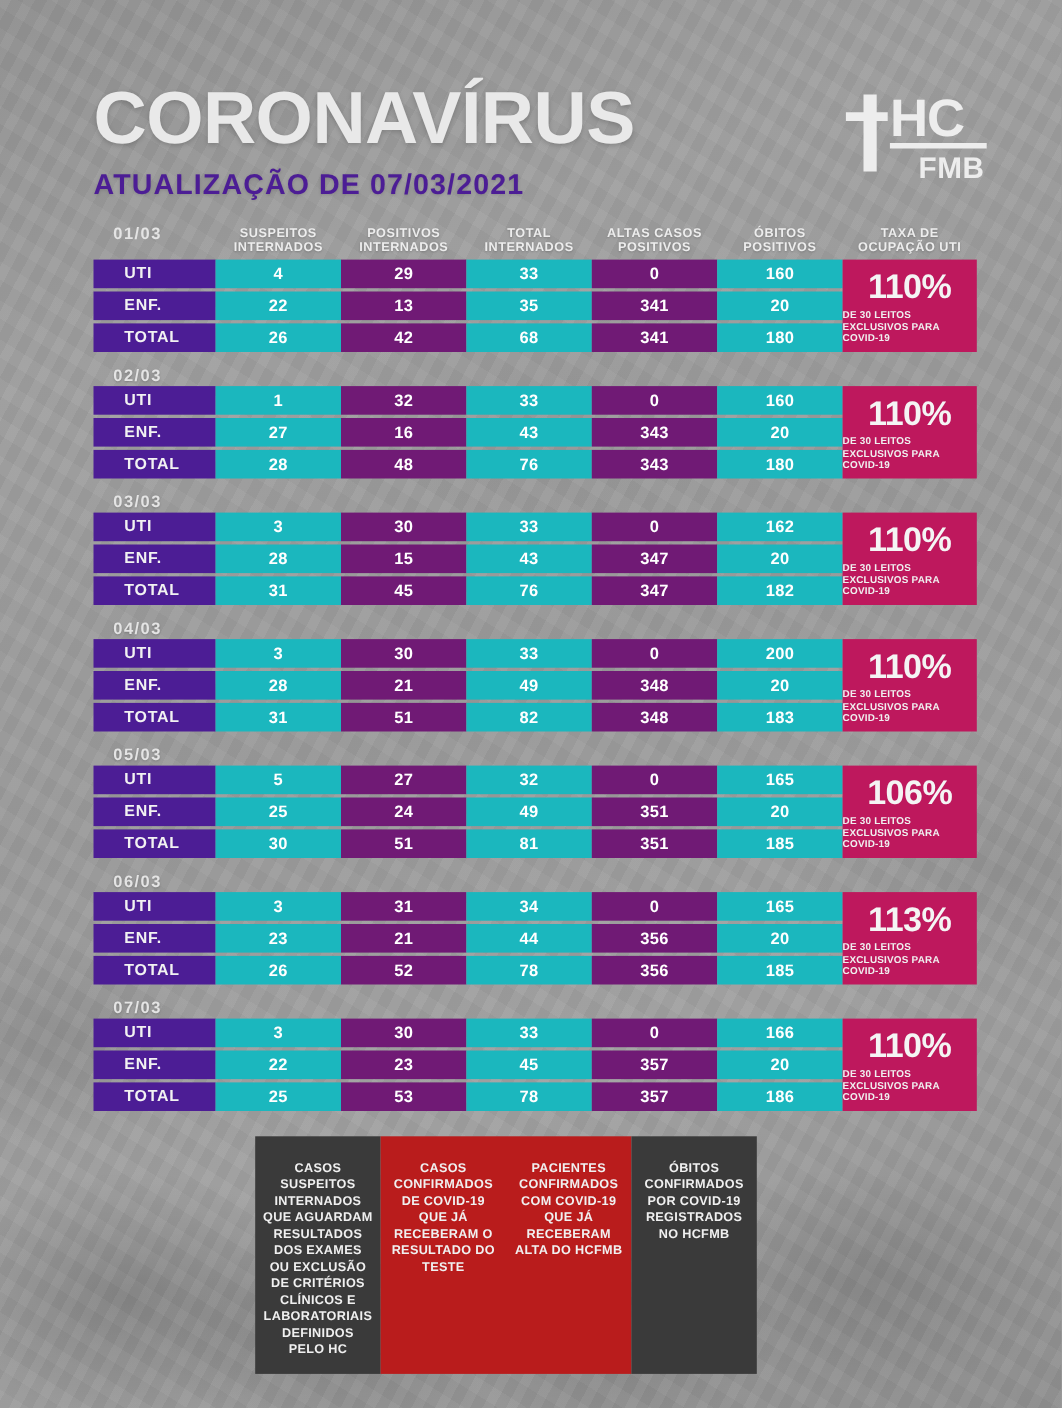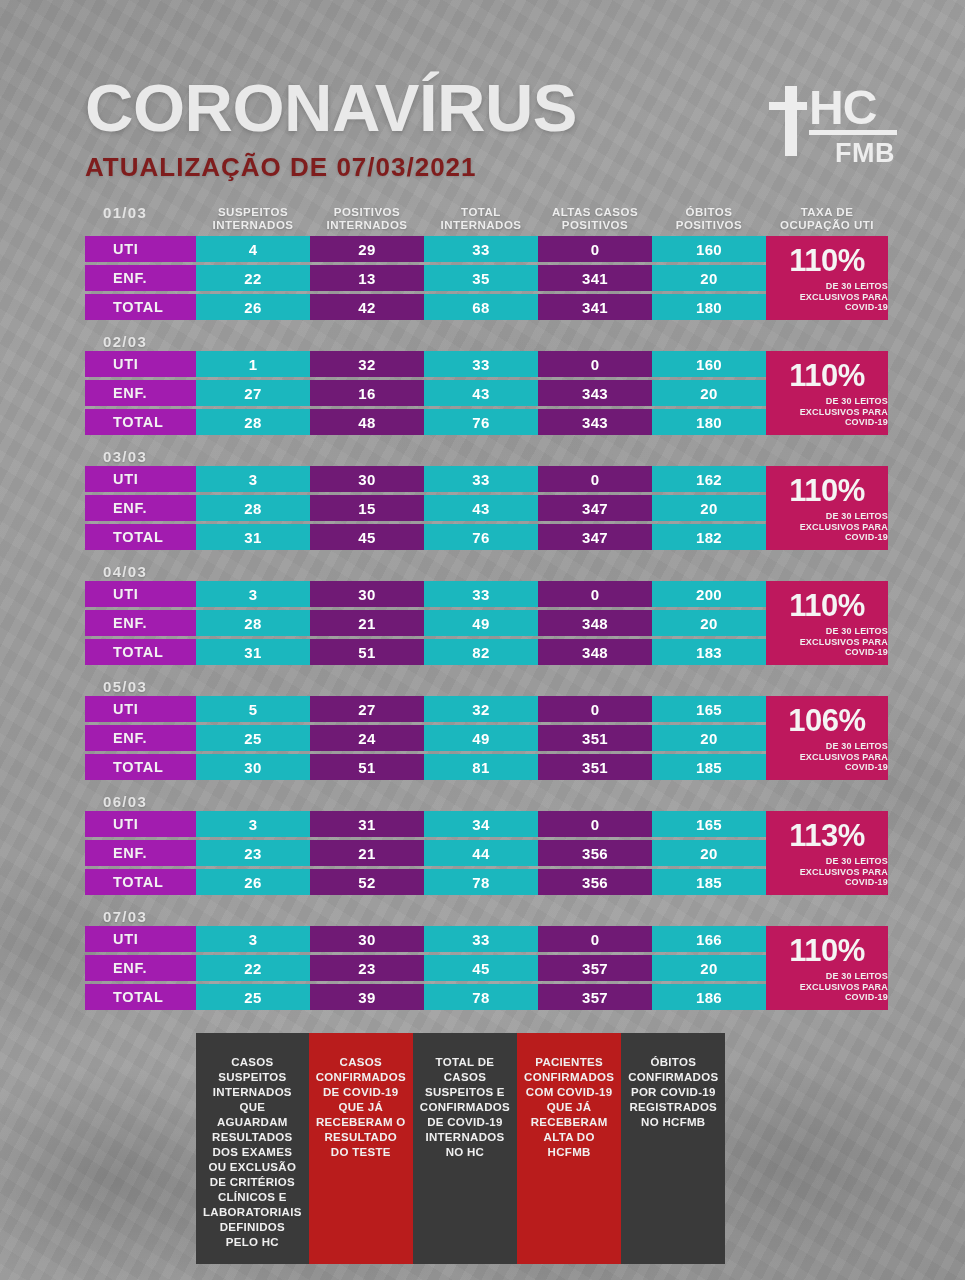--- a/index.html
+++ b/index.html
@@ -57,21 +57,21 @@
     letter-spacing: -0.5px;
     color: #e9e9e9;
     line-height: 1;
     text-shadow: 0 2px 5px rgba(0,0,0,.18);
   }
   .subtitle {
     margin-top: 11px;
     font-size: 26px;
     font-weight: 700;
     letter-spacing: 1.0px;
-    color: #7f1d1d;
+    color: #4c1d95;
     text-shadow: 0 1px 3px rgba(0,0,0,.15);
   }
 
   
   .logo { position: absolute; right: 66px; top: 74px; width: 140px; height: 92px; }
   .logo svg { display: block; }
 
   
   .block { position: absolute; left: 85px; width: 803px; }
 
@@ -106,21 +106,21 @@
     text-shadow: 0 1px 2px rgba(0,0,0,.2);
   }
   .col-headers .ch.pct { width: 122px; }
 
   .grid { position: relative; }
   .row { display: flex; height: 26px; margin-bottom: 3px; }
   .row:last-child { margin-bottom: 0; }
 
   .cell-label {
     width: 111px;
-    background: #a21caf;
+    background: #4c1d95;
     display: flex; align-items: center;
     padding-left: 28px;
     font-size: 14.5px; font-weight: 700; letter-spacing: .7px;
     color: #f2f2f2;
   }
   .cell {
     width: 114px;
     display: flex; align-items: center; justify-content: center;
     font-size: 15px; font-weight: 700; color: #ffffff;
     letter-spacing: .3px;
@@ -138,31 +138,32 @@
     align-items: center; justify-content: center;
     padding-top: 2px;
   }
   .pct-value {
     font-size: 31px; font-weight: 700; color: #f4f4f4;
     line-height: 1; letter-spacing: -0.5px;
   }
   .pct-note {
     margin-top: 5px;
     font-size: 9px; font-weight: 700; line-height: 10.5px;
-    color: #efefef; text-align: right; letter-spacing: .2px;
+    color: #efefef; text-align: left; letter-spacing: .2px;
   }
 
   
   .legend {
     position: absolute;
     left: 196px;
     top: 1033px;
     width: 492px;
     display: flex;
     align-items: stretch;
+    justify-content: flex-end;
   }
   .legend-box {
     width: 114px;
     padding: 22px 7px 14px;
     text-align: center;
     font-size: 11.5px;
     font-weight: 700;
     line-height: 15px;
     letter-spacing: .3px;
     color: #f0f0f0;
@@ -454,34 +455,33 @@
             <div class="cell-label">ENF.</div>
             <div class="cell c0">22</div>
             <div class="cell c1">23</div>
             <div class="cell c2">45</div>
             <div class="cell c3">357</div>
             <div class="cell c4">20</div>
           </div>
           <div class="row">
             <div class="cell-label">TOTAL</div>
             <div class="cell c0">25</div>
-            <div class="cell c1">39</div>
+            <div class="cell c1">53</div>
             <div class="cell c2">78</div>
             <div class="cell c3">357</div>
             <div class="cell c4">186</div>
           </div>
           <div class="pct-panel">
             <div class="pct-value">110%</div>
             <div class="pct-note">DE 30 LEITOS EXCLUSIVOS PARA COVID-19</div>
           </div>
         </div>
       </div>
     </div>
 
   <div class="legend">
       <div class="legend-box dark">CASOS SUSPEITOS INTERNADOS QUE AGUARDAM RESULTADOS DOS EXAMES OU EXCLUSÃO DE CRITÉRIOS CLÍNICOS E LABORATORIAIS DEFINIDOS PELO HC</div>
       <div class="legend-box light">CASOS CONFIRMADOS DE COVID-19 QUE JÁ RECEBERAM O RESULTADO DO TESTE</div>
-      <div class="legend-box dark">TOTAL DE CASOS SUSPEITOS E CONFIRMADOS DE COVID-19 INTERNADOS NO HC</div>
       <div class="legend-box light">PACIENTES CONFIRMADOS COM COVID-19 QUE JÁ RECEBERAM ALTA DO HCFMB</div>
       <div class="legend-box dark">ÓBITOS CONFIRMADOS POR COVID-19 REGISTRADOS NO HCFMB</div>
     </div>
 
 </div>
 
 </body></html>

